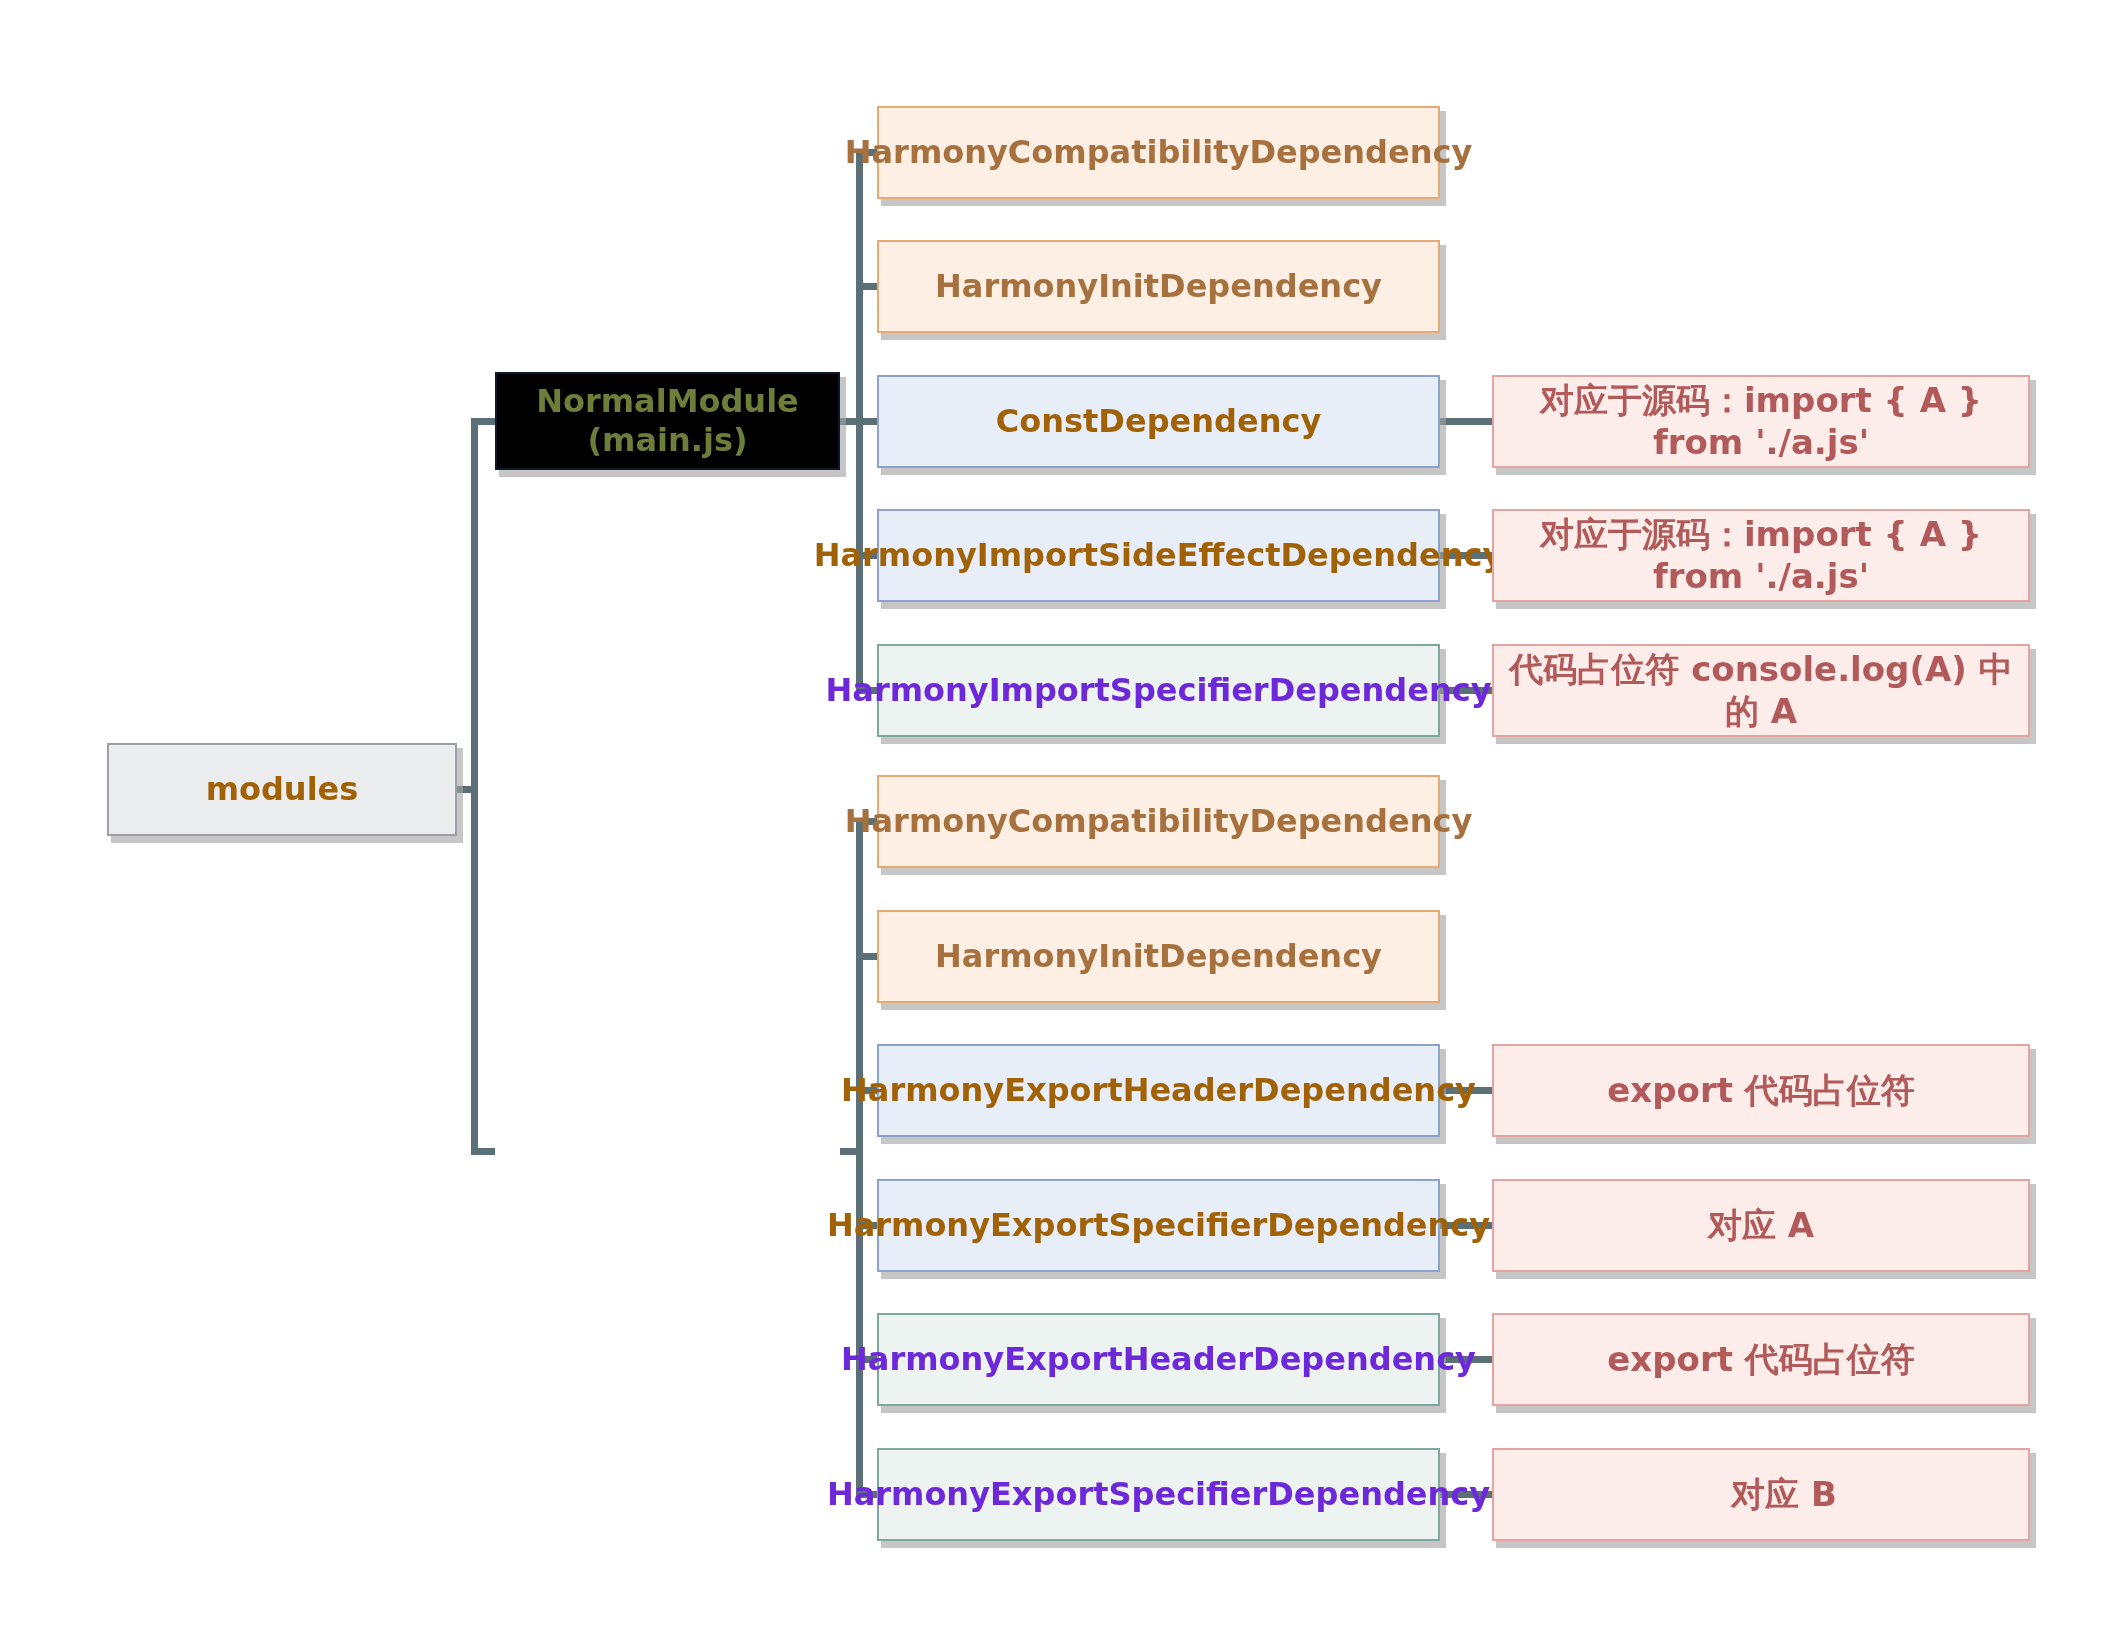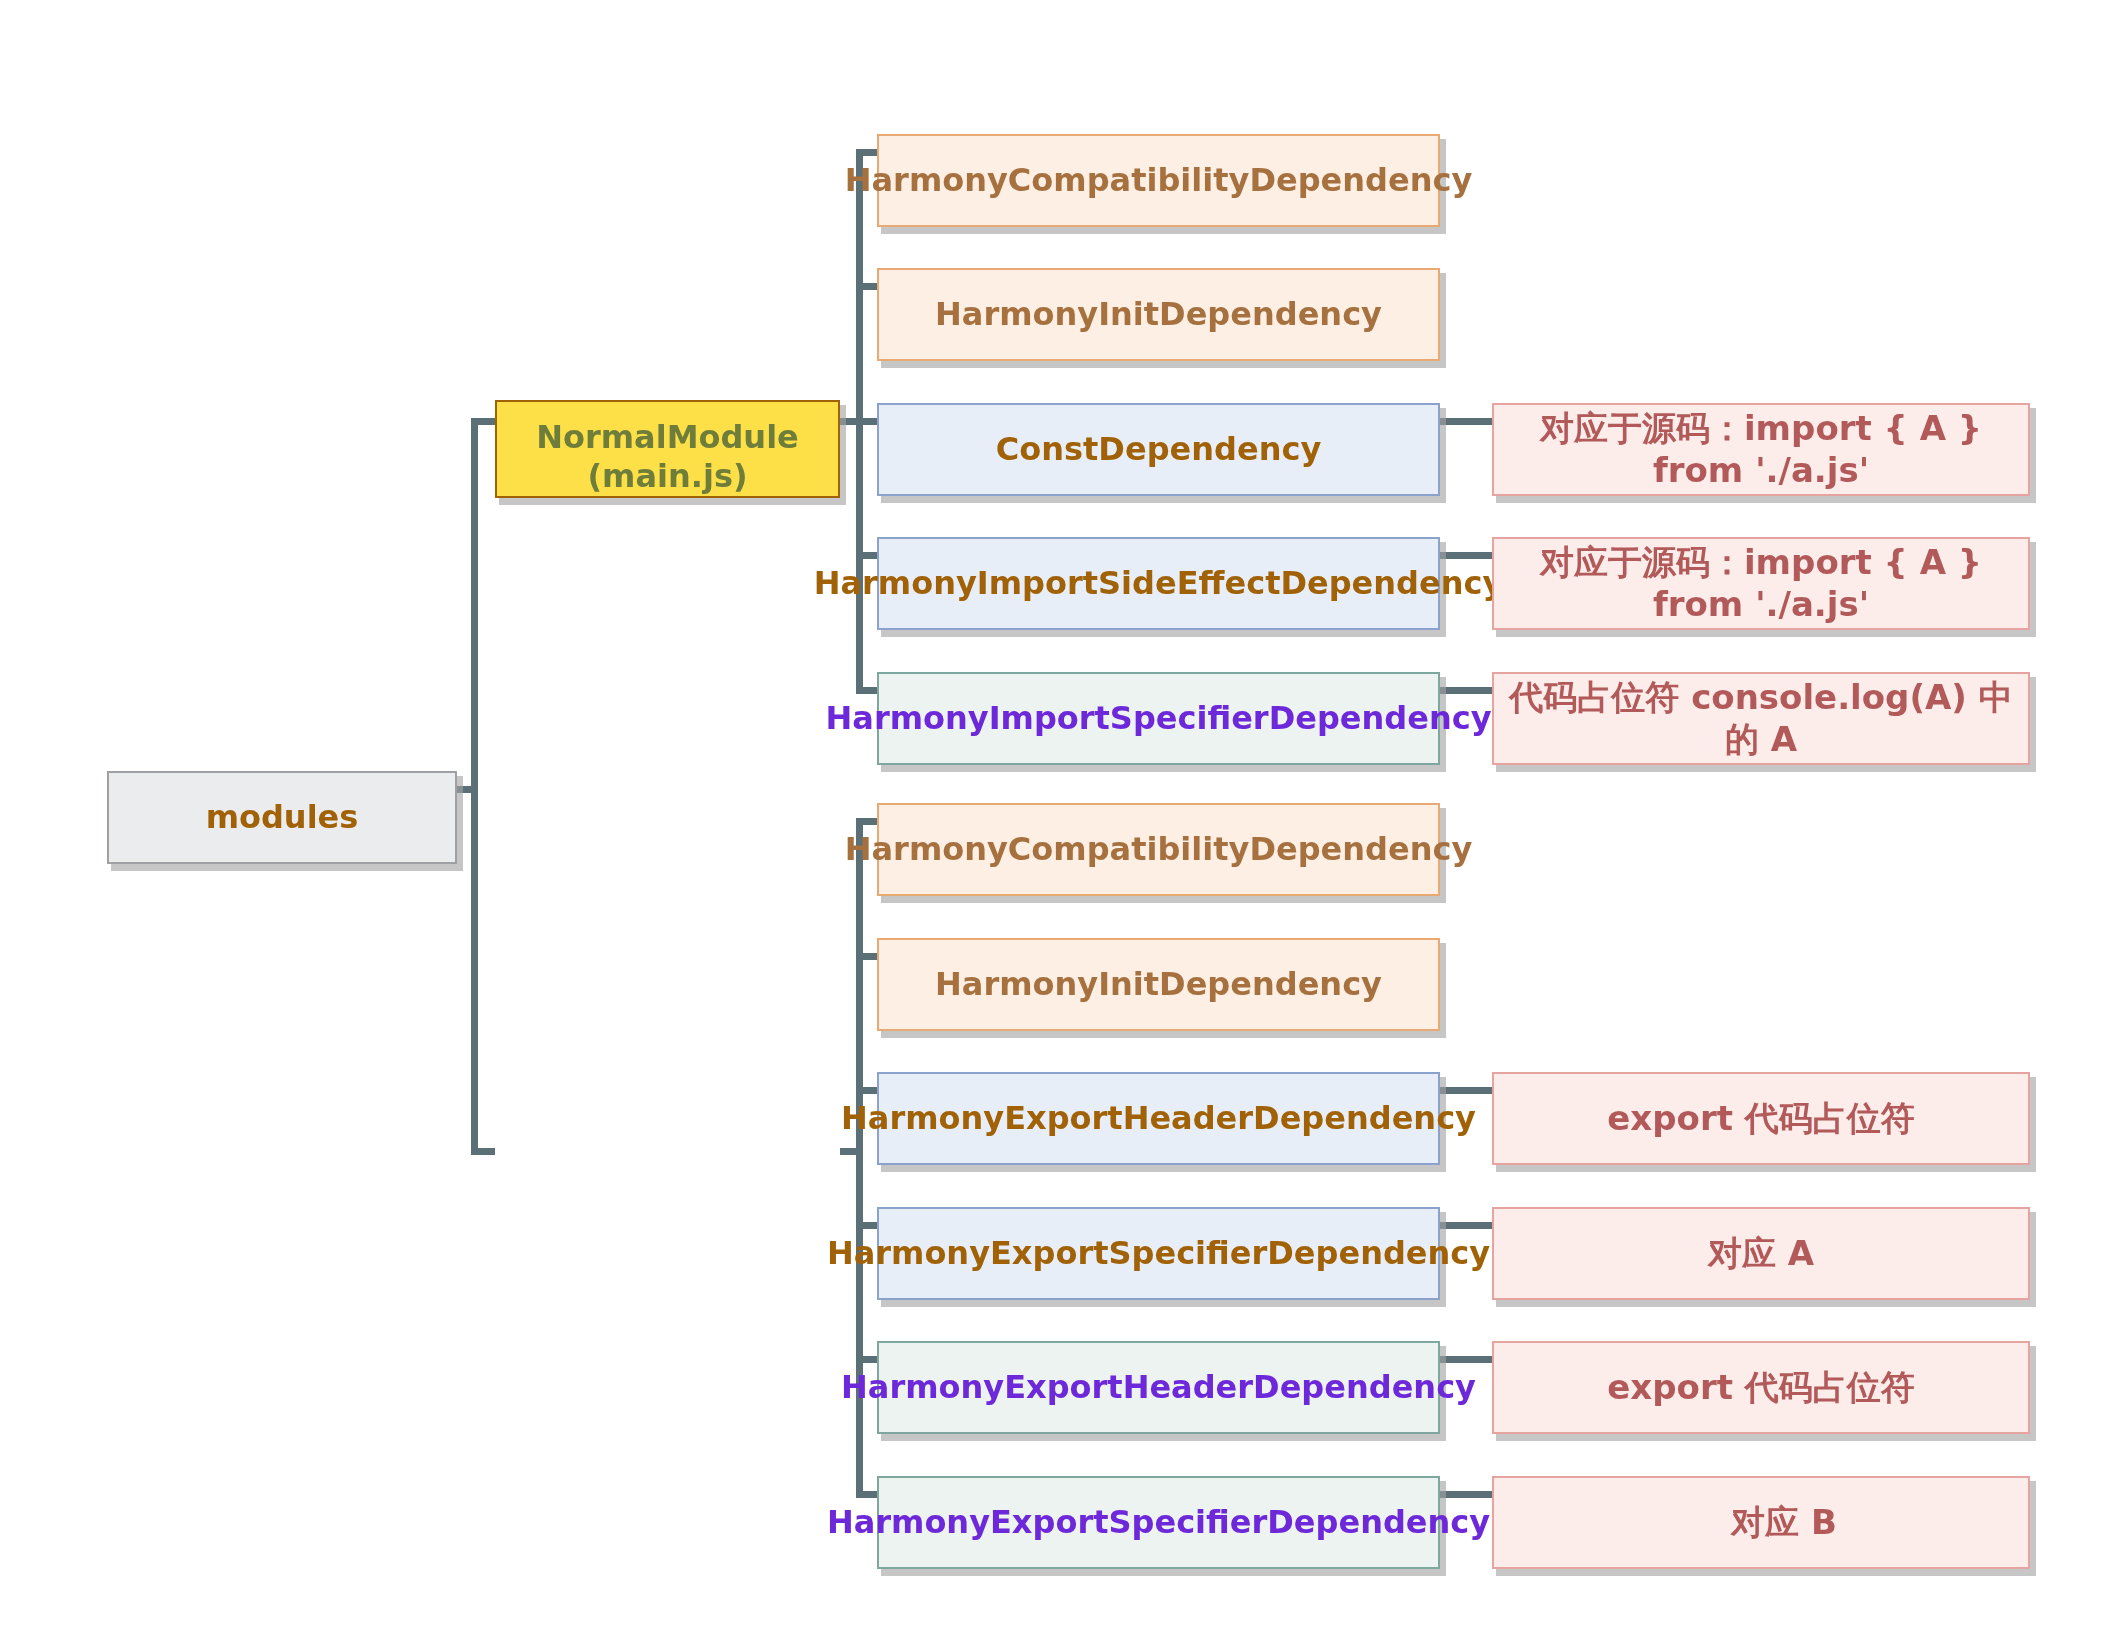--- a/index.html
+++ b/index.html
@@ -16,24 +16,23 @@
     box-sizing: border-box;
     display: flex;
     flex-direction: column;
     align-items: center;
     justify-content: center;
     text-align: center;
     font-weight: bold;
     font-size: 32px;
     line-height: 1.22;
     box-shadow: 5px 6px 0 1px rgba(163,163,163,0.62);
-    margin-top: 28px;
   }
   .root   { background:#ebecee; border:2px solid #9fa0a6; color:#a16207; }
-  .module { background:#fde047; border:2px solid #a16207; color:#6e7e3a;justify-content:flex-end; }
+  .module { background:#000000; border:2px solid #0f172a; color:#6e7e3a; }
   .orange { background:#fdefe3; border:2px solid #e9a972; color:#a6713f; }
   .blue   { background:#e8eef8; border:2px solid #8aa2cc; color:#a16207; }
   .teal   { background:#edf3f0; border:2px solid #7ea79d; color:#6d28d9; }
   .note   { background:#fcecea; border:2px solid #e5a4a0; color:#b25959; font-size:34px; }
   .line   { position: absolute; background: #5b7076; }
 </style>
 </head>
 <body>
 
 <div id="canvas">

